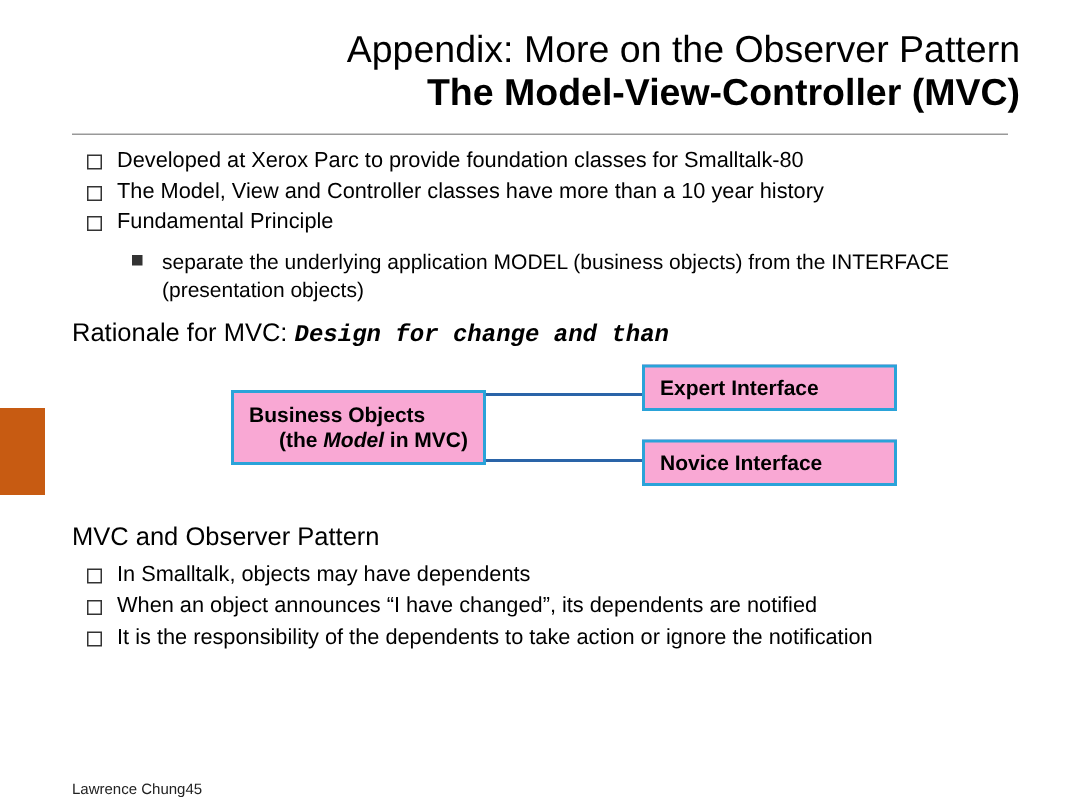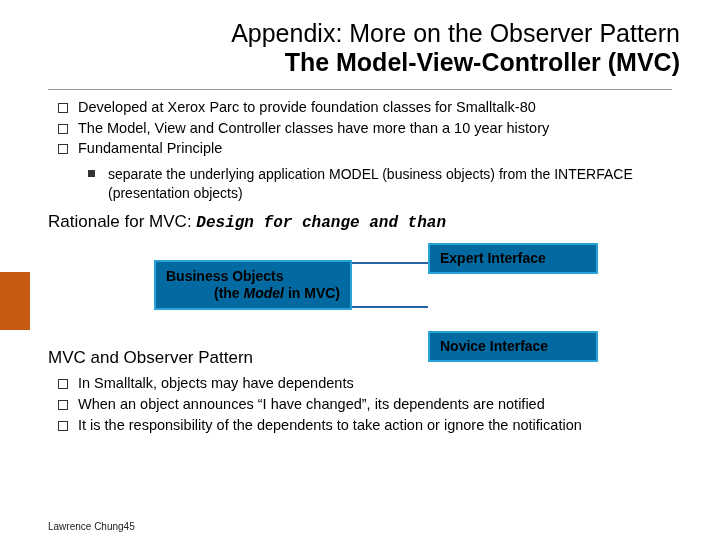--- a/index.html
+++ b/index.html
@@ -79,32 +79,32 @@
     font-size: 16px;
   }
   .diagram {
     position: relative;
     height: 100px;
     margin: 6px 0 4px 0;
   }
   .dbox {
     position: absolute;
     border: 2px solid #2aa3d9;
-    background: #0369a1;
+    background: #f9a8d4;
     padding: 6px 10px;
     font-family: Verdana, sans-serif;
     font-weight: bold;
     font-size: 14px;
     line-height: 1.2;
   }
   .dbox .sub { font-style: normal; text-align: right; }
   .dbox .mi { font-style: italic; }
-  .box-left { left: 106px; top: 22px; width: 198px; }
+  .box-left { left: 106px; top: 22px; width: 170px; }
   .box-tr { left: 380px; top: 5px; width: 170px; padding: 5px 10px; }
-  .box-br { left: 380px; top: 55px; width: 170px; padding: 5px 10px; margin-top: 38px; }
+  .box-br { left: 380px; top: 55px; width: 170px; padding: 5px 10px; }
   .hline {
     position: absolute;
     height: 2px;
     background: #2a64a8;
   }
   .hl1 { left: 276px; top: 24px; width: 104px; }
   .hl2 { left: 276px; top: 68px; width: 104px; }
   .footer {
     position: absolute;
     bottom: 8px;

